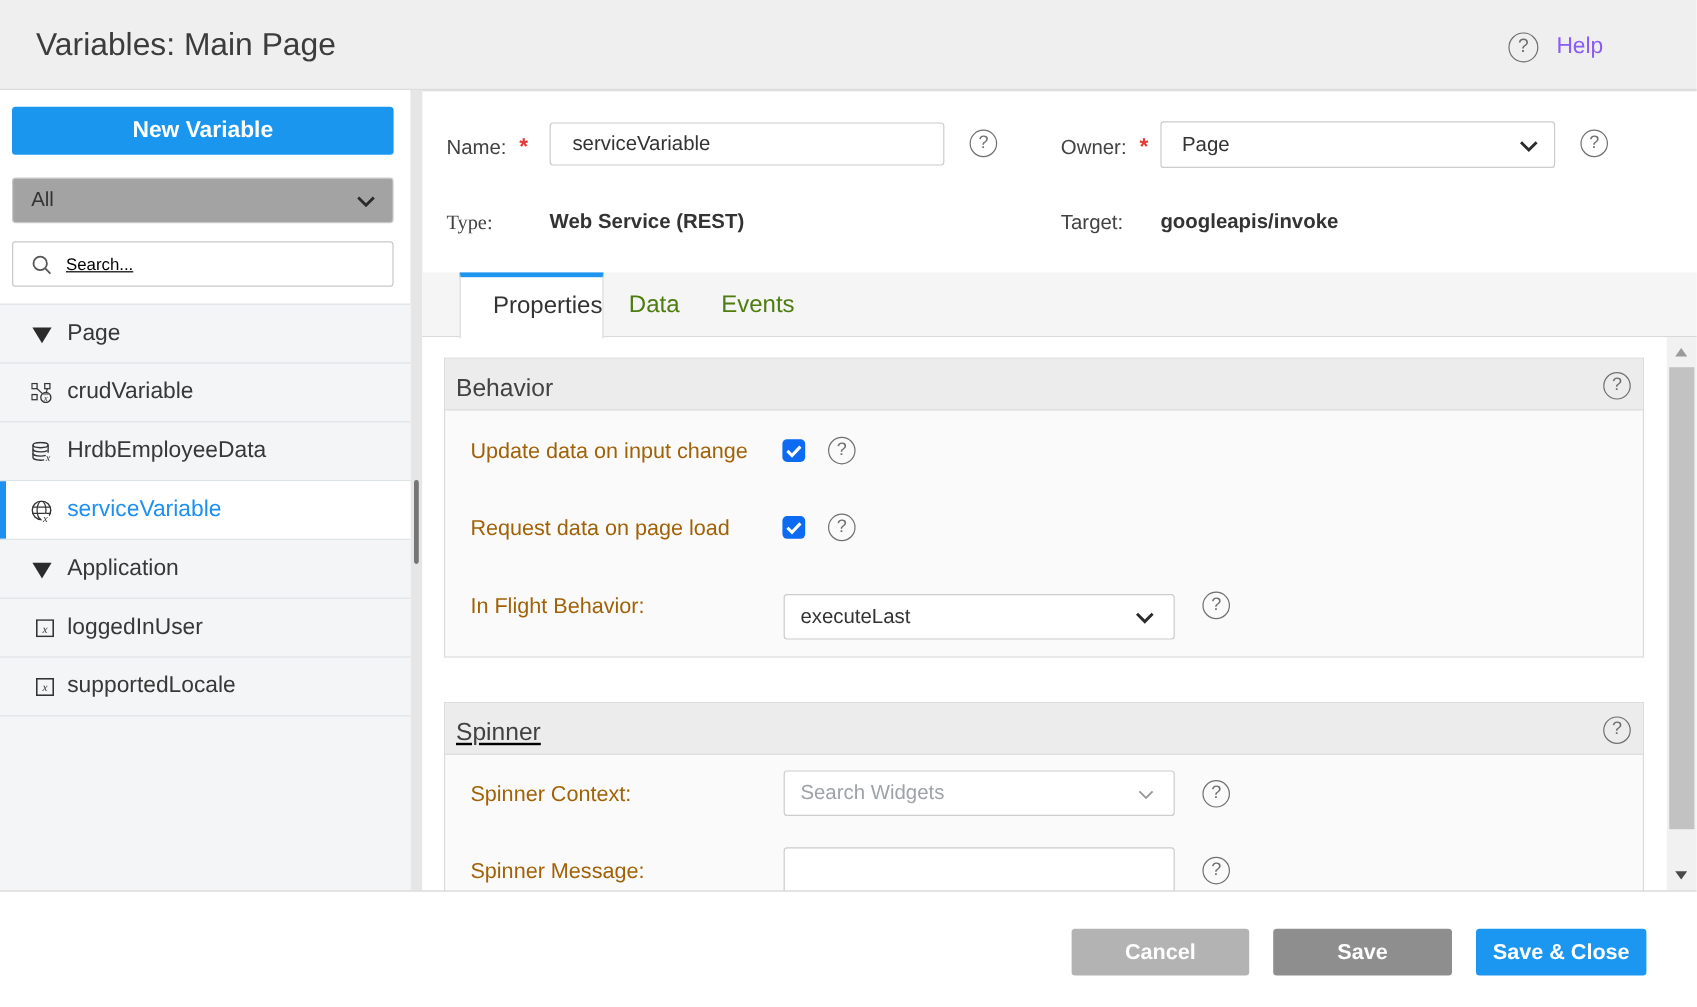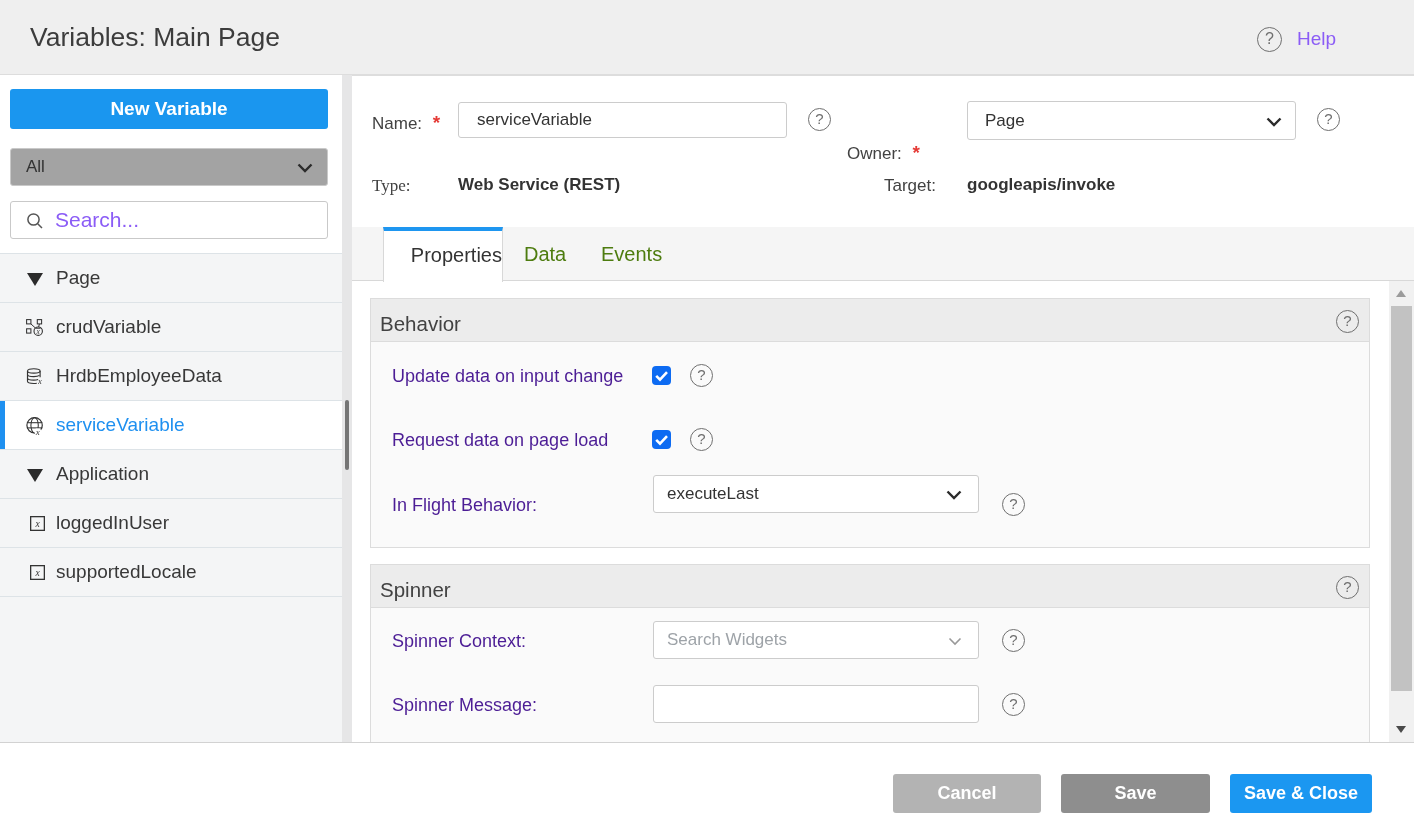--- a/index.html
+++ b/index.html
@@ -13,21 +13,21 @@
 .helptext { position:absolute; left:1297px; top:0; line-height:77px; font-size:19px; color:#8b5cf6; }
 
 
 .sidebar { position:absolute; left:0; top:75px; width:352px; height:667px; background:#fff; }
 .sidetrack { position:absolute; left:342px; top:0; width:10px; height:667px; background:#e6e6e7; }
 .sidethumb { position:absolute; left:3px; top:325px; width:4px; height:70px; background:#757575; border-radius:2px; }
 .newvar { position:absolute; left:10px; top:14px; width:318px; height:40px; background:#1a96ef; border-radius:3px; color:#fff; font-size:19px; font-weight:600; text-align:center; line-height:40px; }
 .allsel { position:absolute; left:10px; top:73px; width:318px; height:38px; background:#a3a3a3; border:1px solid #c9c9c9; border-radius:3px; }
 .allsel span { position:absolute; left:15px; line-height:36px; font-size:17px; color:#333; }
 .searchbox { position:absolute; left:10px; top:126px; width:318px; height:38px; background:#fff; border:1px solid #c9c9c9; border-radius:3px; }
-.searchbox span { position:absolute; left:44px; line-height:36px; font-size:21px; color:#8b5cf6; }
+.searchbox span { position:absolute; left:44px; line-height:36px; font-size:14px; color:#000000;text-decoration:underline; }
 .list { position:absolute; left:0; top:178px; width:342px; height:489px; background:#f4f5f6; border-top:1px solid #dde3e7; }
 .lrow { position:relative; height:49px; border-bottom:1px solid #dde3e7; font-size:19px; color:#383838; }
 .lrow .txt { position:absolute; left:56px; top:0; line-height:48px; }
 .lrow.sel { background:#fff; box-shadow:inset 5px 0 0 #1e90f0; }
 .lrow.sel .txt { color:#1e90f0; }
 .tri { position:absolute; left:27px; top:19px; width:0; height:0; border-left:8px solid transparent; border-right:8px solid transparent; border-top:13px solid #2b2b2b; }
 .licon { position:absolute; left:26px; top:16px; }
 
 
 .label { position:absolute; font-size:17px; color:#424242; }
@@ -40,21 +40,21 @@
 
 .tabstrip { position:absolute; left:352px; top:227px; width:1062px; height:54px; background:#f5f5f5; border-bottom:1px solid #d8d8d8; }
 .tabactive { position:absolute; left:383px; top:227px; width:120px; height:55px; background:#fff; border-left:1px solid #d8d8d8; border-right:1px solid #d8d8d8; border-top:4px solid #1e96f0; z-index:2; text-align:right; line-height:49px; font-size:20px; color:#333; }
 .tabtext { position:absolute; top:227px; line-height:54px; font-size:20px; color:#4d7c0f; }
 
 
 .content { position:absolute; left:352px; top:281px; width:1037px; height:461px; background:#fff; overflow:hidden; }
 .panel { position:absolute; left:18px; width:1000px; background:#fafafa; border:1px solid #dcdcdc; }
 .phead { position:relative; height:43px; background:#ececec; border-bottom:1px solid #dcdcdc; line-height:49px; padding-left:9px; font-size:20.5px; color:#424242; }
 .phead .qcirc { top:11px; right:10px; }
-.plabel { position:absolute; left:21px; transform:translateY(-50%); font-size:18px; color:#4c1d95; }
+.plabel { position:absolute; left:21px; transform:translateY(-50%); font-size:18px; color:#a16207; }
 .checkbox { position:absolute; left:281px; width:19px; height:19px; background:#0d6bf2; border-radius:4px; }
 .pselect { position:absolute; left:282px; width:326px; height:38px; background:#fff; border:1px solid #ccc; border-radius:3px; font-size:17px; color:#333; }
 .pselect span { position:absolute; left:13px; line-height:36px; }
 
 
 .vtrack { position:absolute; left:1389px; top:281px; width:25px; height:461px; background:#f1f1f1; }
 .vthumb { position:absolute; left:2px; top:25px; width:21px; height:385px; background:#c2c2c2; }
 .arrup { position:absolute; left:7px; top:9px; width:0; height:0; border-left:5.5px solid transparent; border-right:5.5px solid transparent; border-bottom:7px solid #9b9b9b; }
 .arrdn { position:absolute; left:7px; bottom:9px; width:0; height:0; border-left:5.5px solid transparent; border-right:5.5px solid transparent; border-top:7px solid #4a4a4a; }
 
@@ -145,21 +145,21 @@
           </svg>
           <div class="txt">supportedLocale</div>
         </div>
     </div>
   </div>
 
   <div class="label" style="left:372px; top:112px;">Name: <span class="red">*</span></div>
   <div class="input" style="left:458px; top:102px; width:329px; height:36px; line-height:34px; padding-left:18px;">serviceVariable</div>
   <div class="qcirc" style="left:808px; top:108px;">?</div>
 
-  <div class="label" style="left:847px; top:112px;margin-top:30px;">Owner: <span class="red">*</span></div>
+  <div class="label" style="left:884px; top:112px;">Owner: <span class="red">*</span></div>
   <div class="input" style="left:967px; top:101px; width:329px; height:39px; line-height:37px; padding-left:17px; font-size:17px;">Page
     <svg class="chev" style="right:13px;top:15px" width="16" height="10" viewBox="0 0 16 10">
         <path d="M1.5 1.5 L8 8 L14.5 1.5" fill="none" stroke="#2b2b2b" stroke-width="2.4"></path>
       </svg>
   </div>
   <div class="qcirc" style="left:1317px; top:108px;">?</div>
 
   <div class="label" style="left:372px; top:176px;font-family:Liberation Serif, serif;">Type:</div>
   <div class="label bold" style="left:458px; top:175px;">Web Service (REST)</div>
   <div class="label" style="left:884px; top:176px;">Target:</div>
@@ -180,30 +180,30 @@
           </svg></div>
       <div class="qcirc" style="left:319px; top:65px;">?</div>
 
       <div class="plabel" style="top:141px;">Request data on page load</div>
       <div class="checkbox" style="top:131px;"><svg width="19" height="19" viewBox="0 0 19 19">
             <path d="M4.2 9.8 L8 13.6 L15 6.2" fill="none" stroke="#fff" stroke-width="2.6"></path>
           </svg></div>
       <div class="qcirc" style="left:319px; top:129px;">?</div>
 
       <div class="plabel" style="top:206px;">In Flight Behavior:</div>
-      <div class="pselect" style="top:176px;">
+      <div class="pselect" style="top:196px;">
           <span>executeLast</span>
         <svg class="chev" style="right:16px;top:14px" width="16" height="10" viewBox="0 0 16 10">
             <path d="M1.5 1.5 L8 8 L14.5 1.5" fill="none" stroke="#2b2b2b" stroke-width="2.4"></path>
           </svg>
       </div>
       <div class="qcirc" style="left:631px; top:194px;">?</div>
     </div>
 
-    <div class="panel" style="top:283px; height:200px;">
+    <div class="panel" style="top:304px; height:200px;text-decoration:underline;">
       <div class="phead">Spinner<div class="qcirc">?</div></div>
       <div class="plabel" style="top:76px;">Spinner Context:</div>
       <div class="pselect" style="top:56px;">
           <span style="color:#9ea3a8;">Search Widgets</span>
         <svg class="chev" style="right:16px;top:15px" width="14" height="9" viewBox="0 0 14 9">
             <path d="M1.5 1.5 L7 7 L12.5 1.5" fill="none" stroke="#999" stroke-width="1.6"></path>
           </svg>
       </div>
       <div class="qcirc" style="left:631px; top:64px;">?</div>
 

